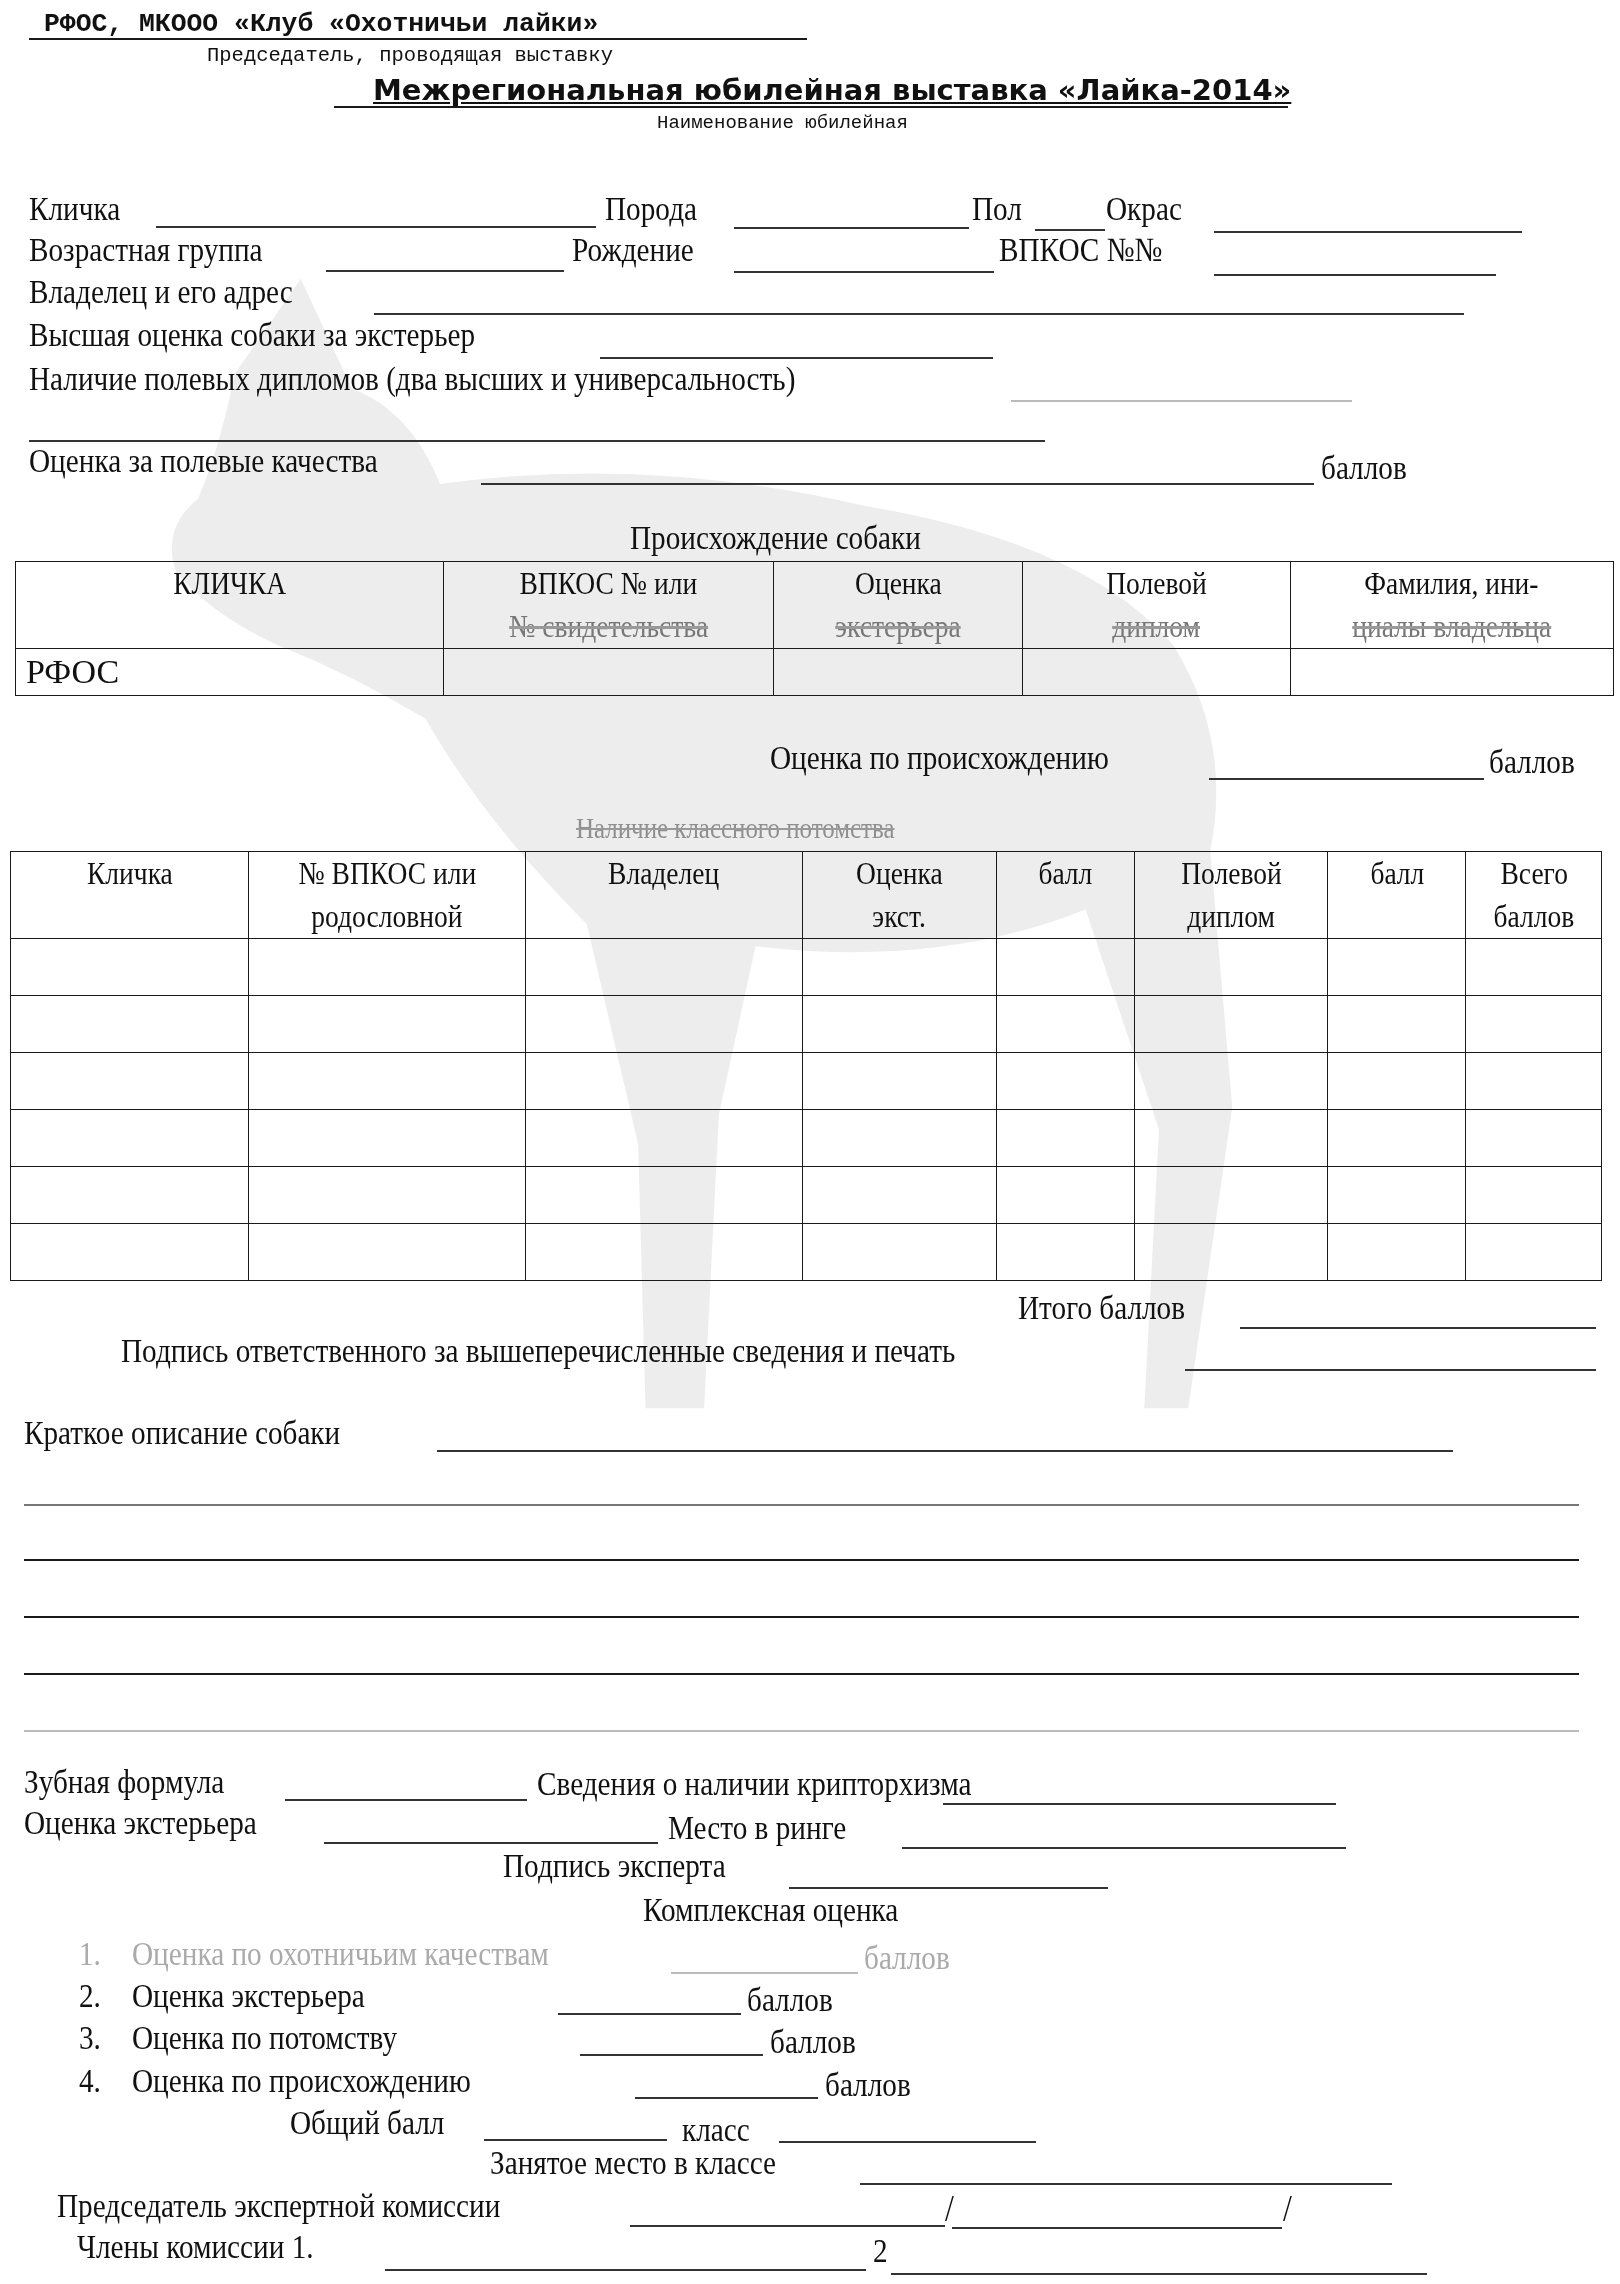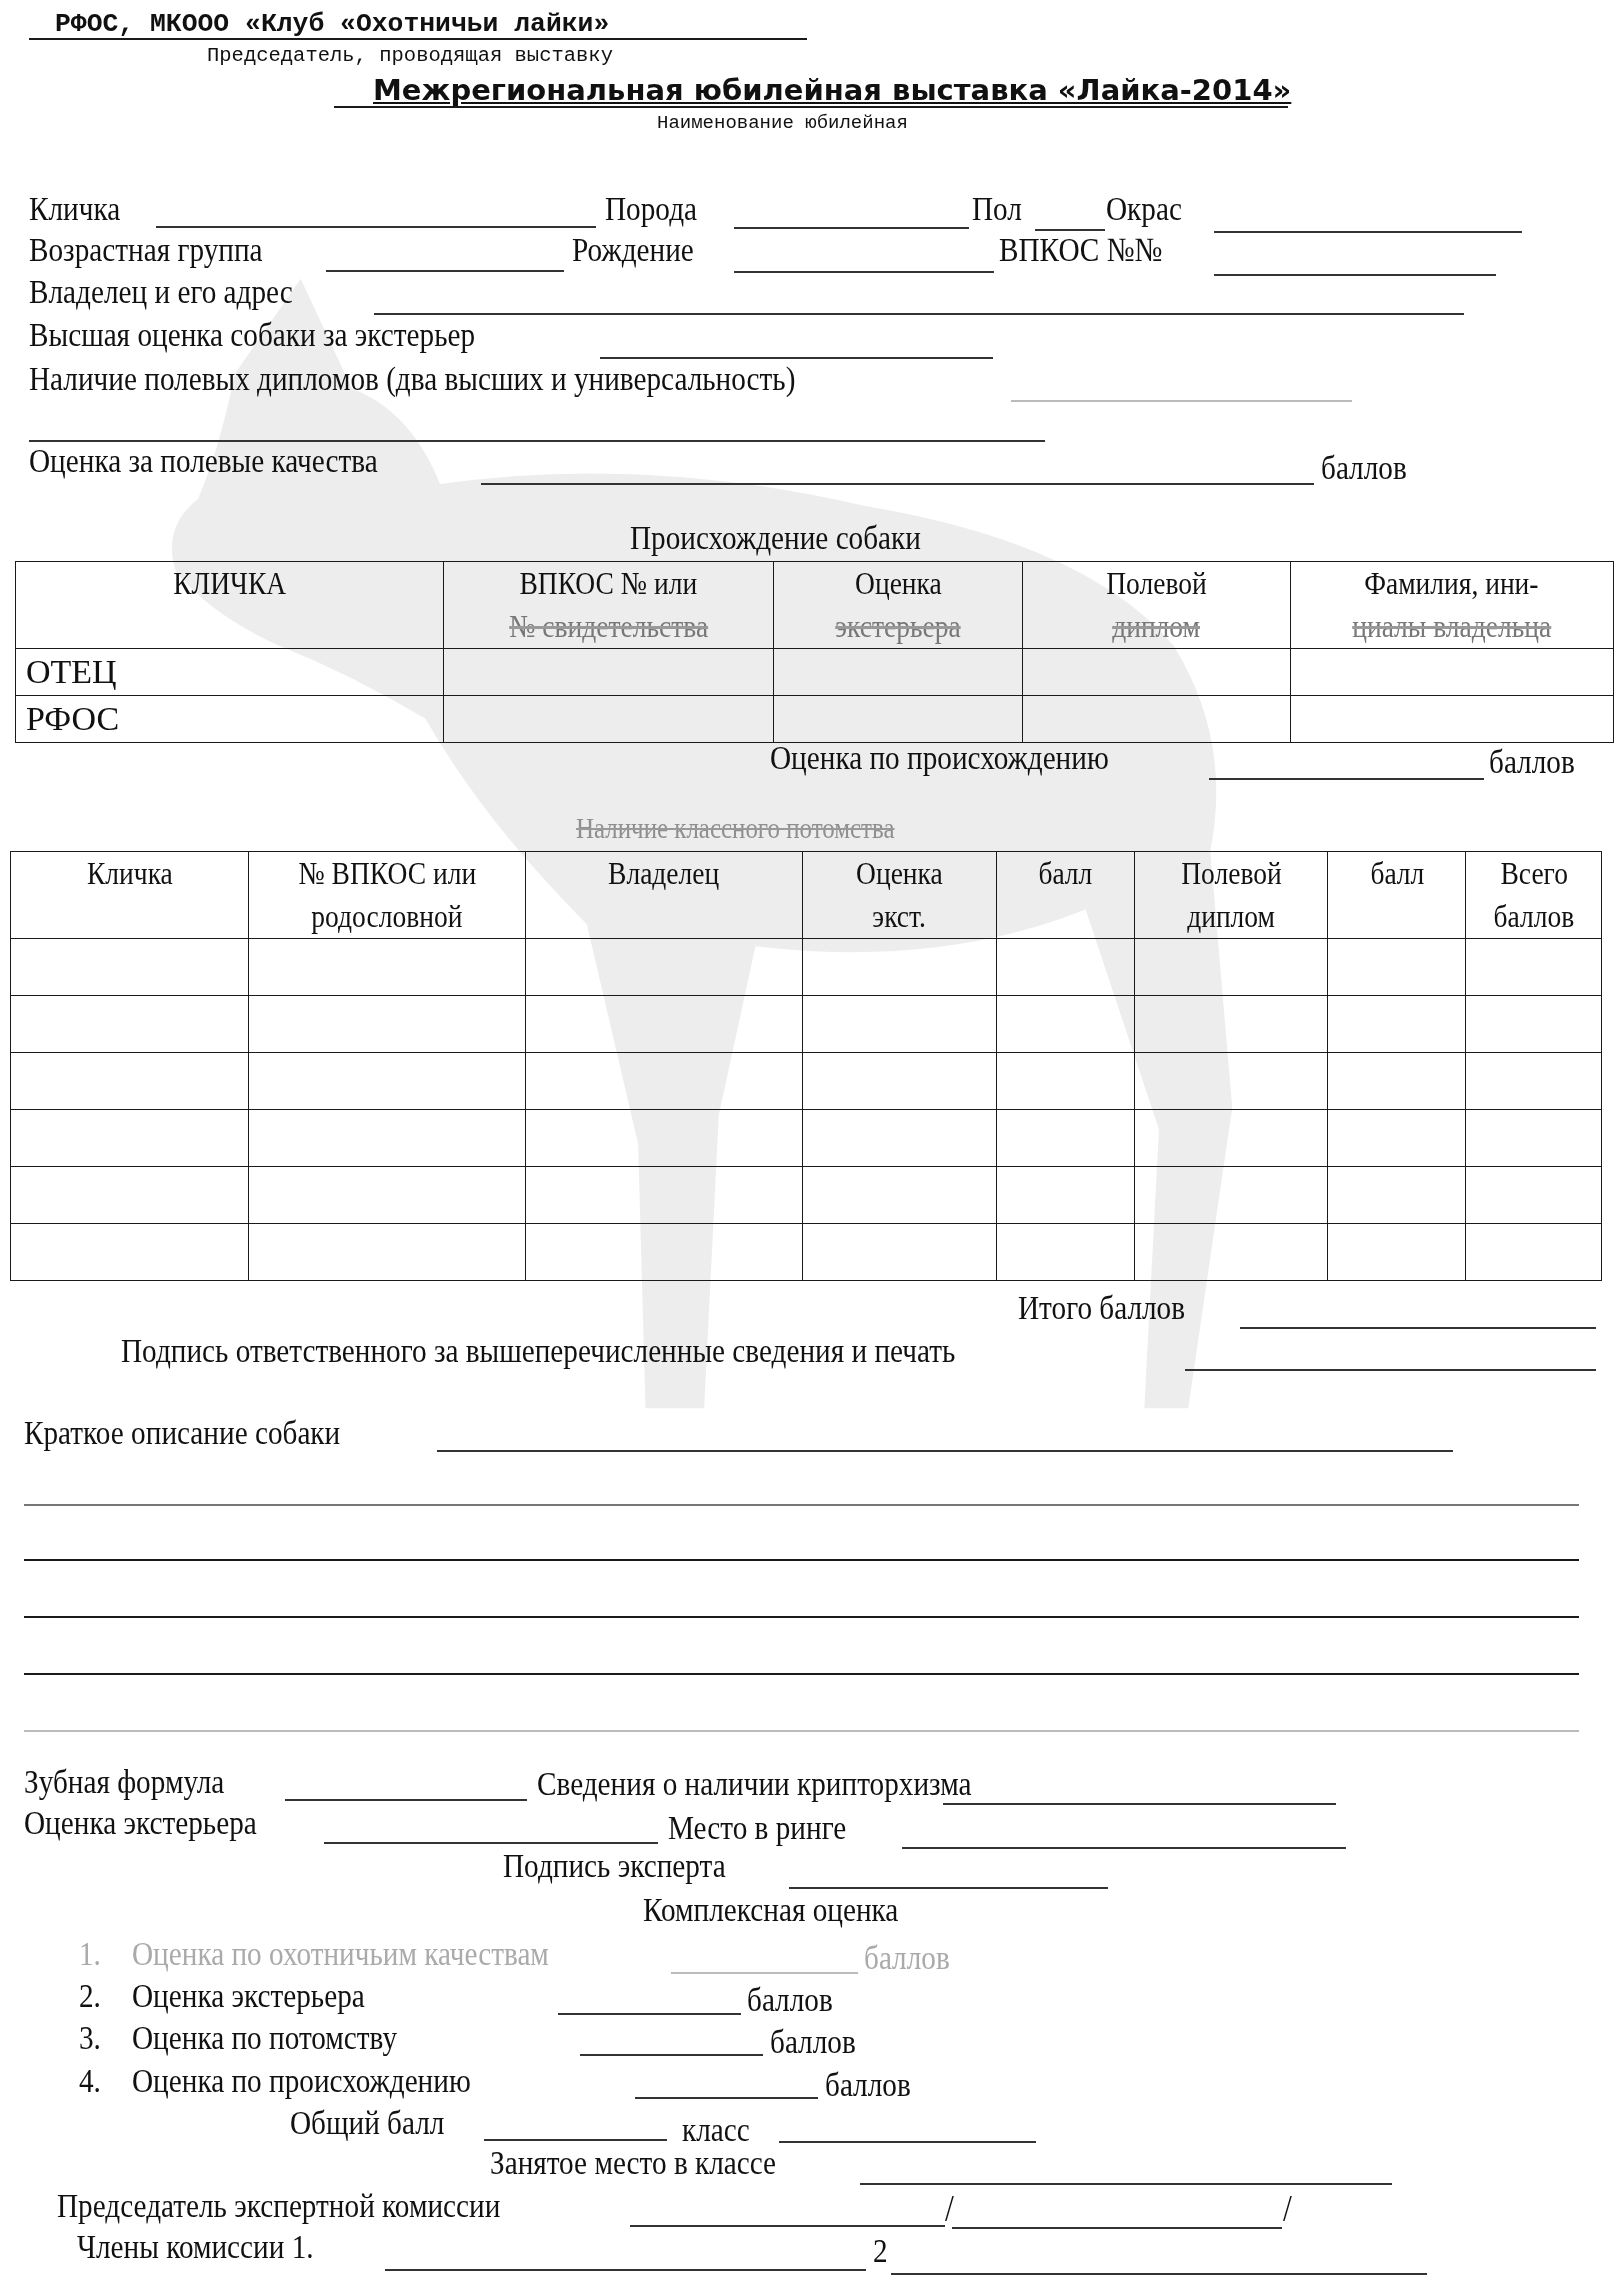--- a/index.html
+++ b/index.html
@@ -16,21 +16,21 @@
     .abs { position: absolute; white-space: nowrap; }
     .mono { font-family: "Liberation Mono", "DejaVu Sans Mono", monospace; }
     .sans-bold { font-family: "DejaVu Sans", "Liberation Sans", sans-serif; font-weight: bold; }
     .serif { font-family: "Liberation Serif", "DejaVu Serif", serif; font-size: 34px; line-height: 1; transform: scaleX(0.86); transform-origin: left top; }
 
     .uline { position: absolute; height: 2.2px; background: #1a1a1a; }
     .uline.thin { height: 1.5px; background: #333; }
     .uline.faint { height: 1.5px; background: #bbb; }
 
     
-    .org { left: 44px; top: 8.8px; font-size: 26.4px; font-weight: bold; margin-left: 11px; }
+    .org { left: 44px; top: 8.8px; font-size: 26.4px; font-weight: bold; }
     .org-line { left: 29px; top: 38px; width: 778px; }
     .org-caption { left: 207px; top: 44px; font-size: 20.5px; }
     .show-title { left: 373px; top: 73px; font-size: 29px; text-decoration: underline; text-align: right; }
     .show-line { left: 334px; top: 106px; width: 954px; }
     .show-caption { left: 657px; top: 112px; font-size: 19px; }
     .sheet-title { left: 356px; top: 138px; font-size: 44px; font-weight: bold; letter-spacing: 0; }
     .sheet-title span { display: inline-block; }
 
     
     table.grid { position: absolute; border-collapse: collapse; z-index: 1; }
@@ -106,27 +106,20 @@
         <col style="width:268px">
         <col style="width:323px">
     </colgroup>
     <tbody>
         <tr style="height:87px">
       <th><span class="inner">КЛИЧКА</span></th>
       <th><span class="inner">ВПКОС № или</span><br><span class="inner faded">№ свидетельства</span></th>
       <th><span class="inner">Оценка</span><br><span class="inner faded">экстерьера</span></th>
       <th><span class="inner">Полевой</span><br><span class="inner faded">диплом</span></th>
       <th><span class="inner">Фамилия, ини-</span><br><span class="inner faded">циалы владельца</span></th>
-    </tr>
-    <tr style="height:43px">
-      <td class="label">ОТЕЦ</td>
-      <td></td>
-      <td></td>
-      <td></td>
-      <td></td>
     </tr>
     <tr style="height:43px">
       <td class="label">РФОС</td>
       <td></td>
       <td></td>
       <td></td>
       <td></td>
     </tr>
   </tbody>
     </table>

